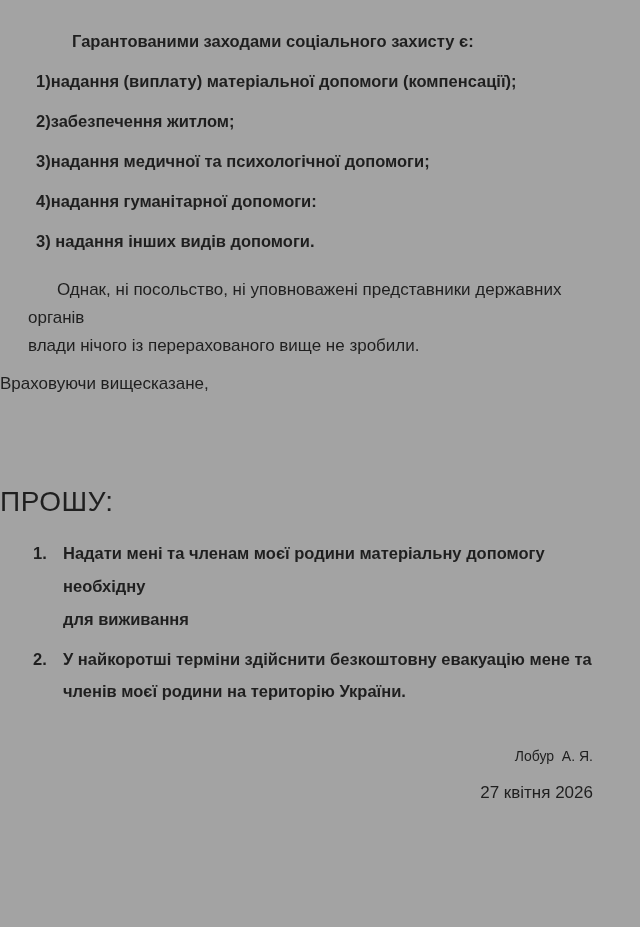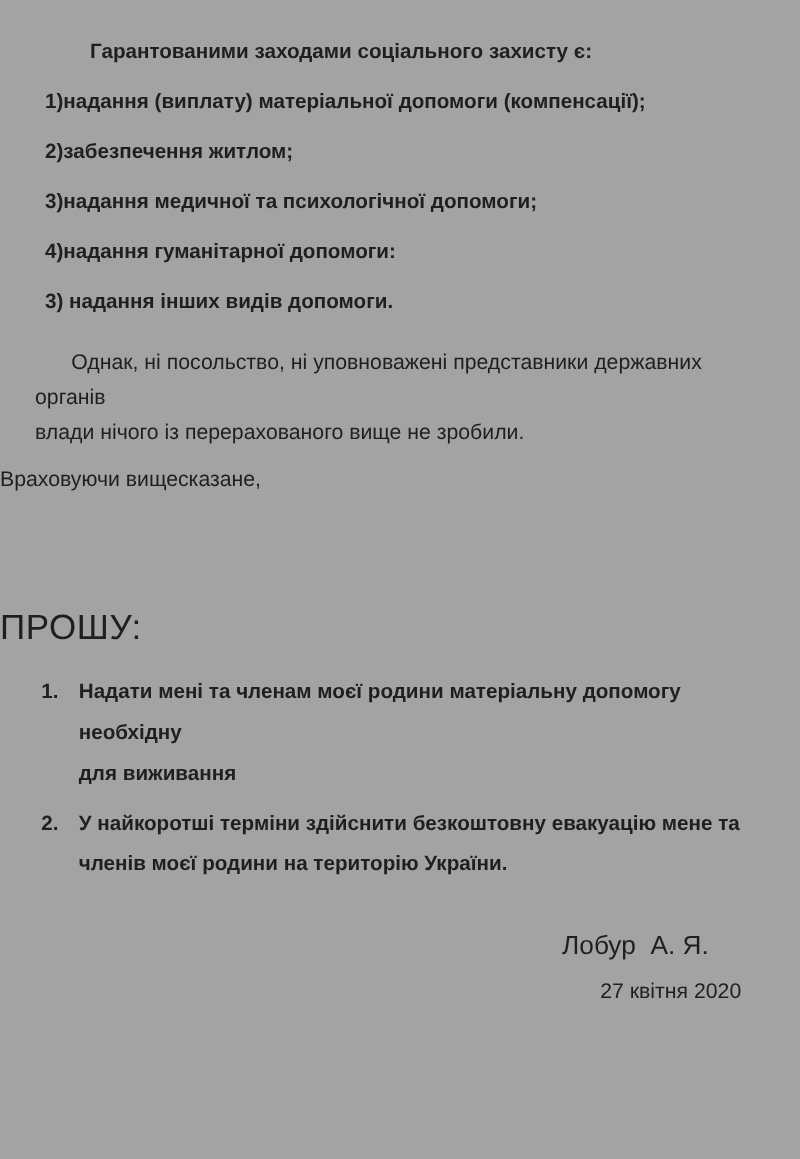--- a/index.html
+++ b/index.html
@@ -19,22 +19,22 @@
     box-sizing: border-box;
   }
   .intro-heading {
     margin: 32px 20px 0 0;
     padding-left: 72px;
     font-size: 16.5px;
     line-height: 19px;
     font-weight: bold;
   }
   .g-item {
-    margin: 21px 20px 0 0;
-    padding-left: 36px;
+    margin: 21px 20px 0 12px;
+    padding-left: 24px;
     font-size: 16.5px;
     line-height: 19px;
     font-weight: bold;
   }
   .para-1 {
     margin: 25px 0 0 0;
     padding-left: 28px;
     padding-right: 38px;
     text-indent: 29px;
     font-size: 17px;
@@ -69,23 +69,23 @@
   }
   .r-num {
     flex: 0 0 30px;
   }
   .r-text {
     flex: 1 1 auto;
     white-space: pre-wrap;
   }
   .signature {
     margin: 40px 0 0 0;
-    padding-right: 73px;
+    padding-right: 47px;
     text-align: right;
-    font-size: 21px;
+    font-size: 14px;
     line-height: 19px;
     font-weight: normal;
     white-space: pre-wrap;
   }
   .date {
     margin: 17px 0 0 0;
     padding-right: 47px;
     text-align: right;
     font-size: 17px;
     line-height: 19px;
@@ -123,15 +123,15 @@
   </div>
 
   <div class="r-item second">
     <span class="r-num">2.</span>
     <span class="r-text">У найкоротші терміни здійснити безкоштовну евакуацію мене та
 членів моєї родини на територію України.</span>
   </div>
 
   <div class="signature">Лобур  А. Я.</div>
 
-  <div class="date">27 квітня 2020</div>
+  <div class="date">27 квітня 2026</div>
 
 </div>
 
 </body></html>

